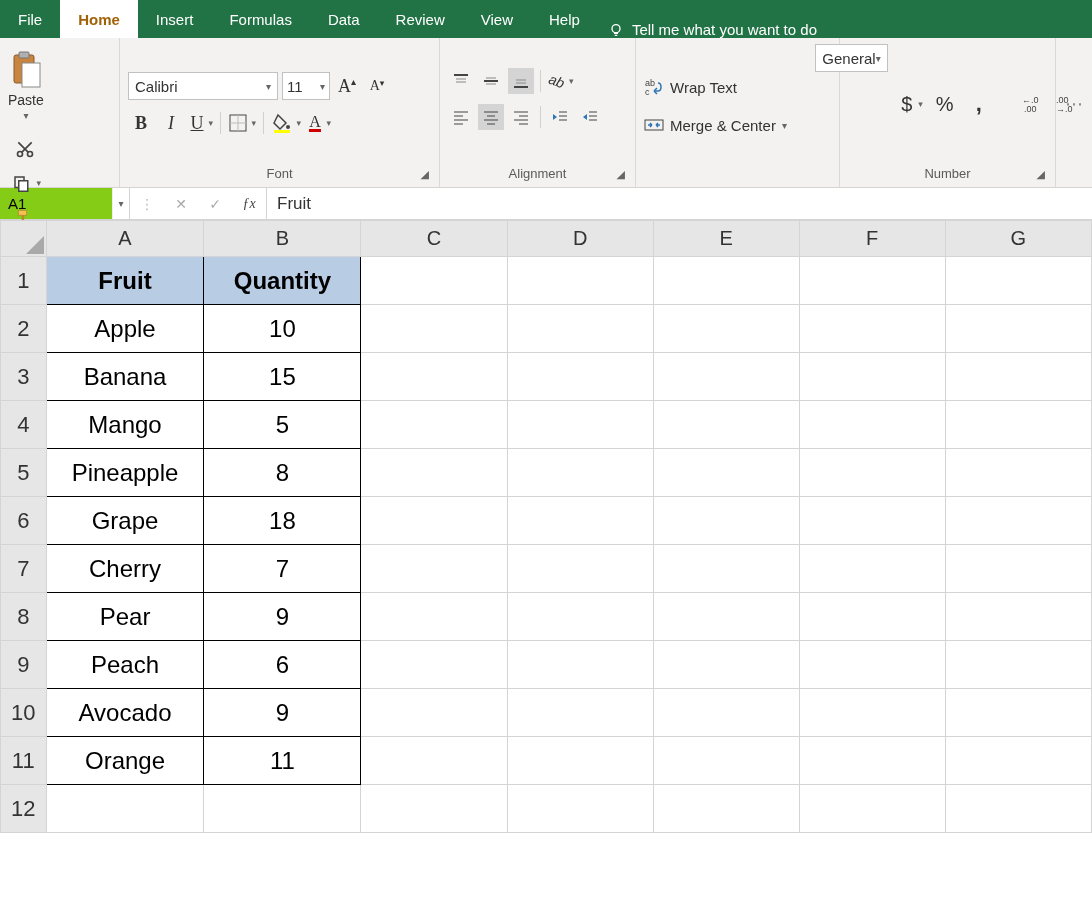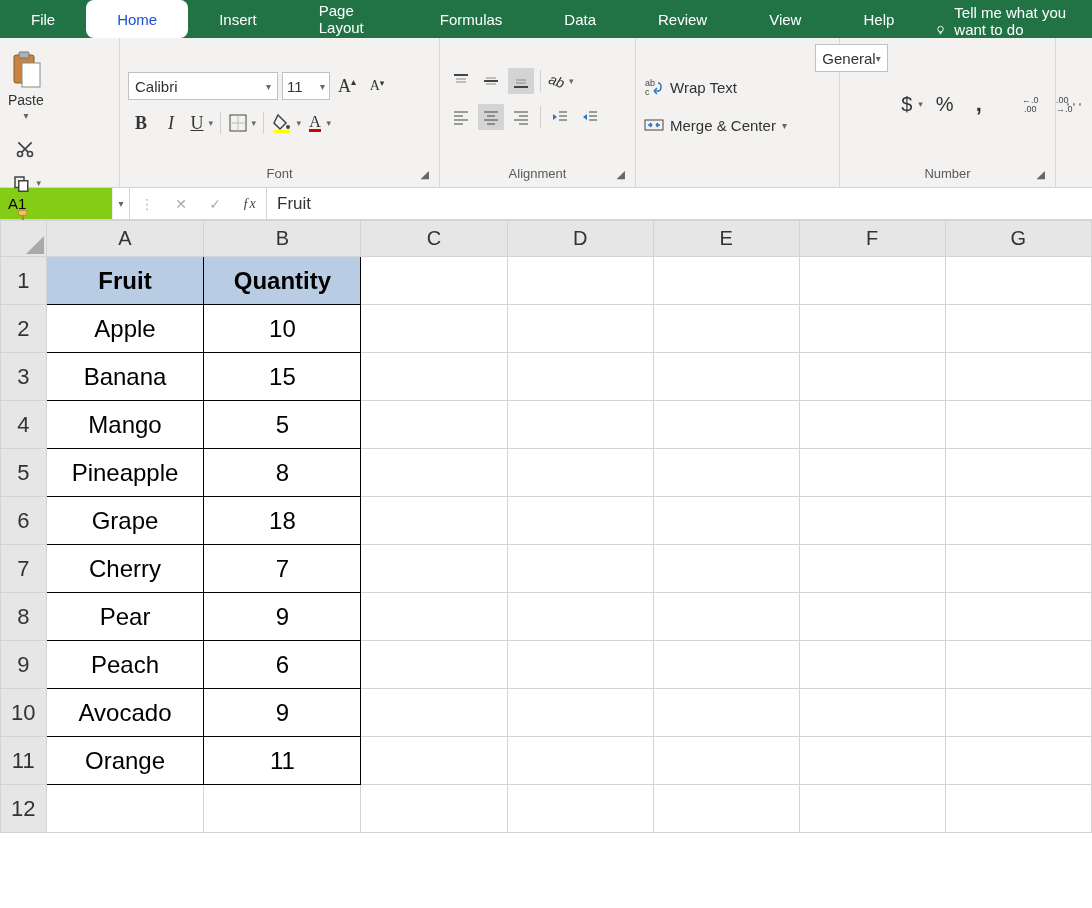--- a/index.html
+++ b/index.html
@@ -1,21 +1,21 @@
 <!DOCTYPE html>
 <html><head>
 <meta charset="utf-8">
 <style>
 * { box-sizing: border-box; margin: 0; padding: 0; }
 body { font-family: "Segoe UI", Arial, sans-serif; background: #fff; width: 1092px; height: 908px; overflow: hidden; font-size: 14px; color: #333; }
 
 
 .tabs { background: #217346; display: flex; align-items: stretch; height: 38px; color: #fff; }
-.tab { padding: 0 31px; display: flex; align-items: center; font-size: 15px; cursor: pointer; border-radius: 8px; }
-.tab.active { background: #fff; color: #1d4ed8; font-weight: 400; }
+.tab { padding: 0 18px; display: flex; align-items: center; font-size: 15px; cursor: pointer; }
+.tab.active { background: #fff; color: #a16207; font-weight: 700; }
 .tell-me { display: flex; align-items: flex-end; padding: 0 10px; gap: 8px; font-size: 15px; }
 .tell-me svg { width: 16px; height: 16px; }
 
 
 .ribbon { background: #f3f2f1; border-bottom: 1px solid #d4d4d4; height: 150px; display: flex; }
 .group { border-right: 1px solid #d9d9d9; padding: 6px 8px 2px 8px; display: flex; flex-direction: column; justify-content: space-between; position: relative; }
 .group-body { flex: 1; display: flex; flex-direction: column; justify-content: center; }
 .group-label { text-align: center; font-size: 13px; color: #5a5a5a; padding: 2px 0 4px; position: relative; }
 .dlg-launch { position: absolute; right: 2px; bottom: 4px; font-size: 11px; color: #666; cursor: pointer; }
 
@@ -75,21 +75,20 @@
 
 svg { display: block; }
 </style>
 </head>
 <body>
 
 <div class="tabs">
   <div class="tab">File</div>
   <div class="tab active">Home</div>
   <div class="tab">Insert</div>
-  <div class="tab">Page Layout</div>
   <div class="tab">Formulas</div>
   <div class="tab">Data</div>
   <div class="tab">Review</div>
   <div class="tab">View</div>
   <div class="tab">Help</div>
   <div class="tell-me">
     <svg viewBox="0 0 24 24" fill="none" stroke="#fff" stroke-width="2">
         <circle cx="12" cy="10" r="6"></circle>
         <path d="M10 20h4M9 17h6"></path>
       </svg>

